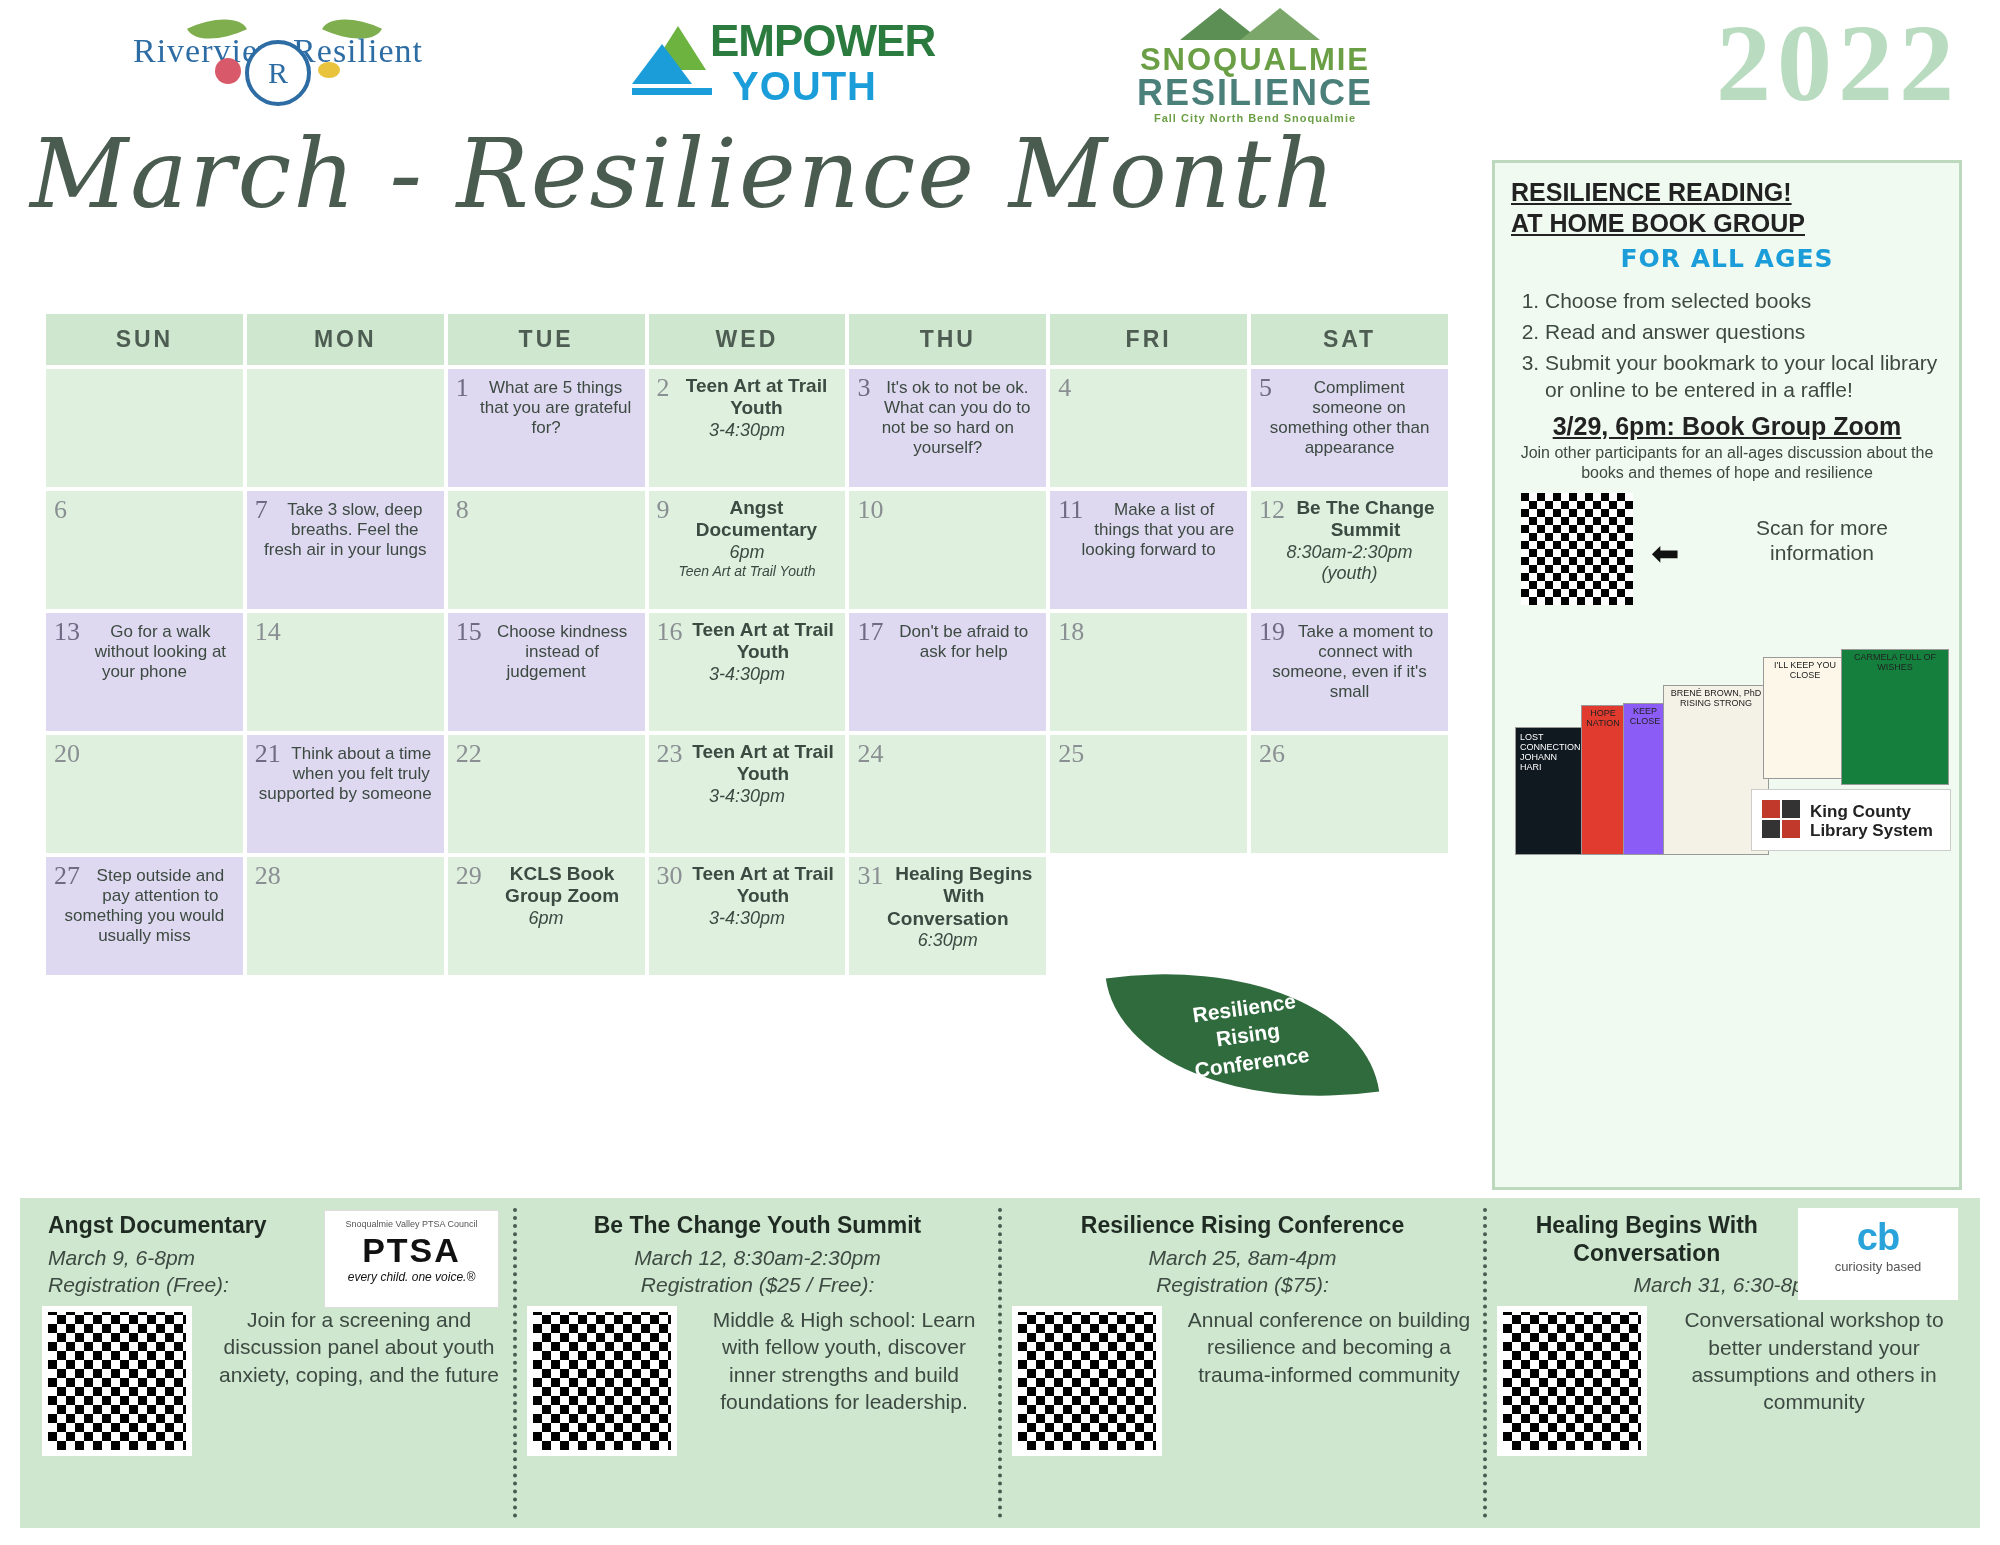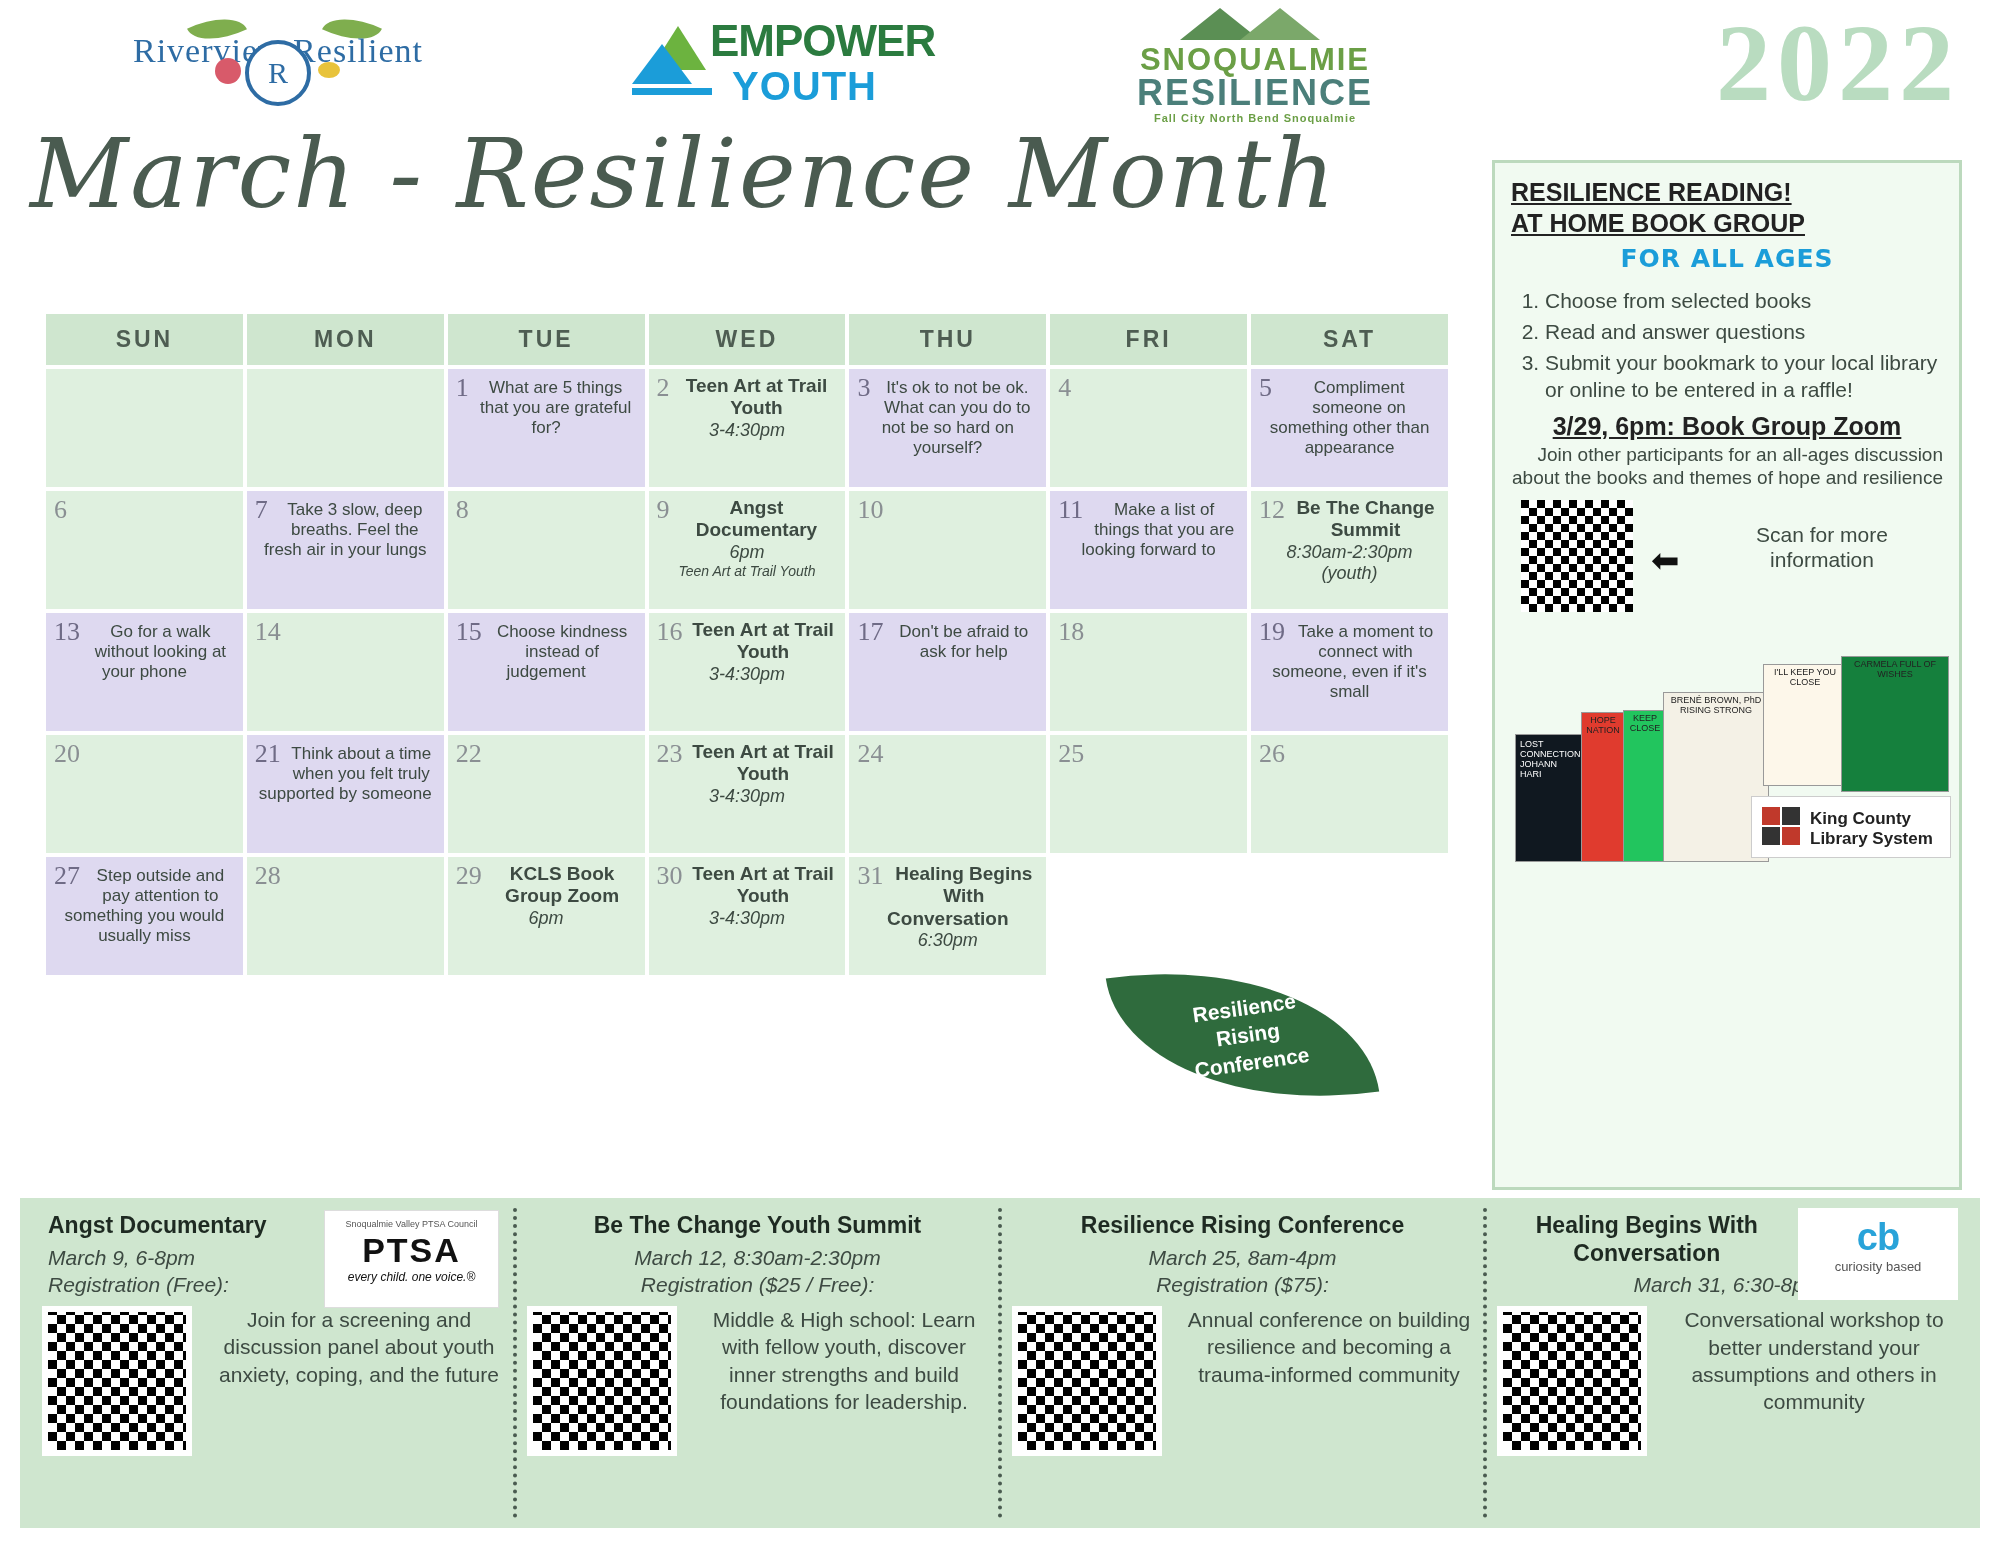--- a/index.html
+++ b/index.html
@@ -180,40 +180,40 @@
     letter-spacing:1px; margin:4px 0 14px;
     font-family:"DejaVu Sans", sans-serif;
   }
   .panel ol { margin:0 0 8px 0; padding-left:34px; font-size:21px; line-height:1.3; }
   .panel ol li { margin-bottom:4px; }
   .panel h3 {
     margin:6px 0 2px; text-align:center; font-size:25px; font-weight:bold;
     text-decoration:underline; color:#222;
   }
   .panel p.zoomtext {
-    margin:0; text-align:right; font-size:19px; line-height:1.25;
+    margin:0; text-align:center; font-size:16px; line-height:1.25;
   }
   .qr-row { position:relative; margin-top:10px; height:120px; }
   .qr-main {
     position:absolute; left:10px; top:0; width:112px; height:112px;
     background:
       repeating-linear-gradient(90deg,#000 0 8px,#fff 8px 16px),
       repeating-linear-gradient(0deg,#000 0 8px,#fff 8px 16px);
     background-blend-mode:difference;
     background-color:#fff;
   }
   .arrow { position:absolute; left:140px; top:40px; font-size:34px; color:#111; }
   .scan-txt { position:absolute; left:196px; top:22px; width:230px; font-size:21px; text-align:center; line-height:1.2;}
 
   .books { position:relative; height:250px; margin-top:6px; }
   .book { position:absolute; border:1px solid #999; }
   .b1 { left:4px; top:108px; width:70px; height:128px; background:#101820; }
   .b1 .bt{ color:#fff; font-size:9px; padding:4px; }
   .b2 { left:70px; top:86px; width:44px; height:150px; background:#e03b2e; }
-  .b3 { left:112px; top:84px; width:44px; height:152px; background:#22c55e; }
+  .b3 { left:112px; top:84px; width:44px; height:152px; background:#8b5cf6; }
   .b4 { left:152px; top:66px; width:106px; height:170px; background:#f4f1e6; }
   .b5 { left:252px; top:38px; width:84px; height:122px; background:#fdf7ea; }
   .b6 { left:330px; top:30px; width:108px; height:136px; background:#15803d; }
   .kcls { position:absolute; left:240px; top:170px; width:200px; height:62px; background:#fff; border:1px solid #ccc; }
   .kcls .mark{ position:absolute; left:8px; top:8px; width:44px; height:44px; background:#fff;}
   .kcls .mark i{ position:absolute; display:block; background:#c0392b; }
   .kcls .mark .r1{ left:2px; top:2px; width:18px; height:18px;}
   .kcls .mark .r2{ left:22px; top:2px; width:18px; height:18px; background:#333;}
   .kcls .mark .r3{ left:2px; top:22px; width:18px; height:18px; background:#333;}
   .kcls .mark .r4{ left:22px; top:22px; width:18px; height:18px; background:#c0392b;}

